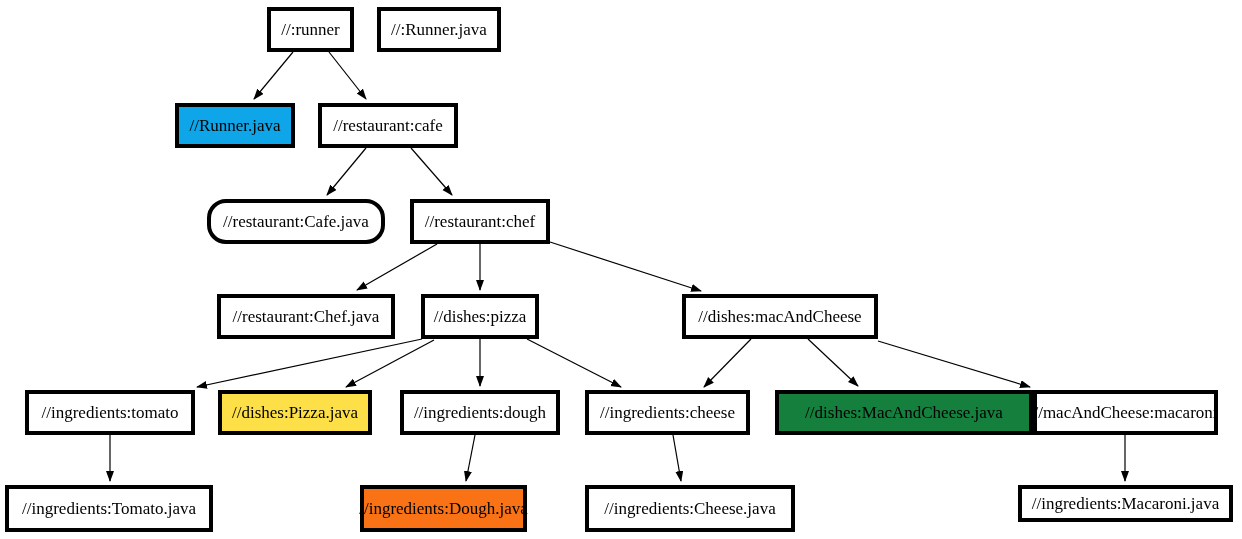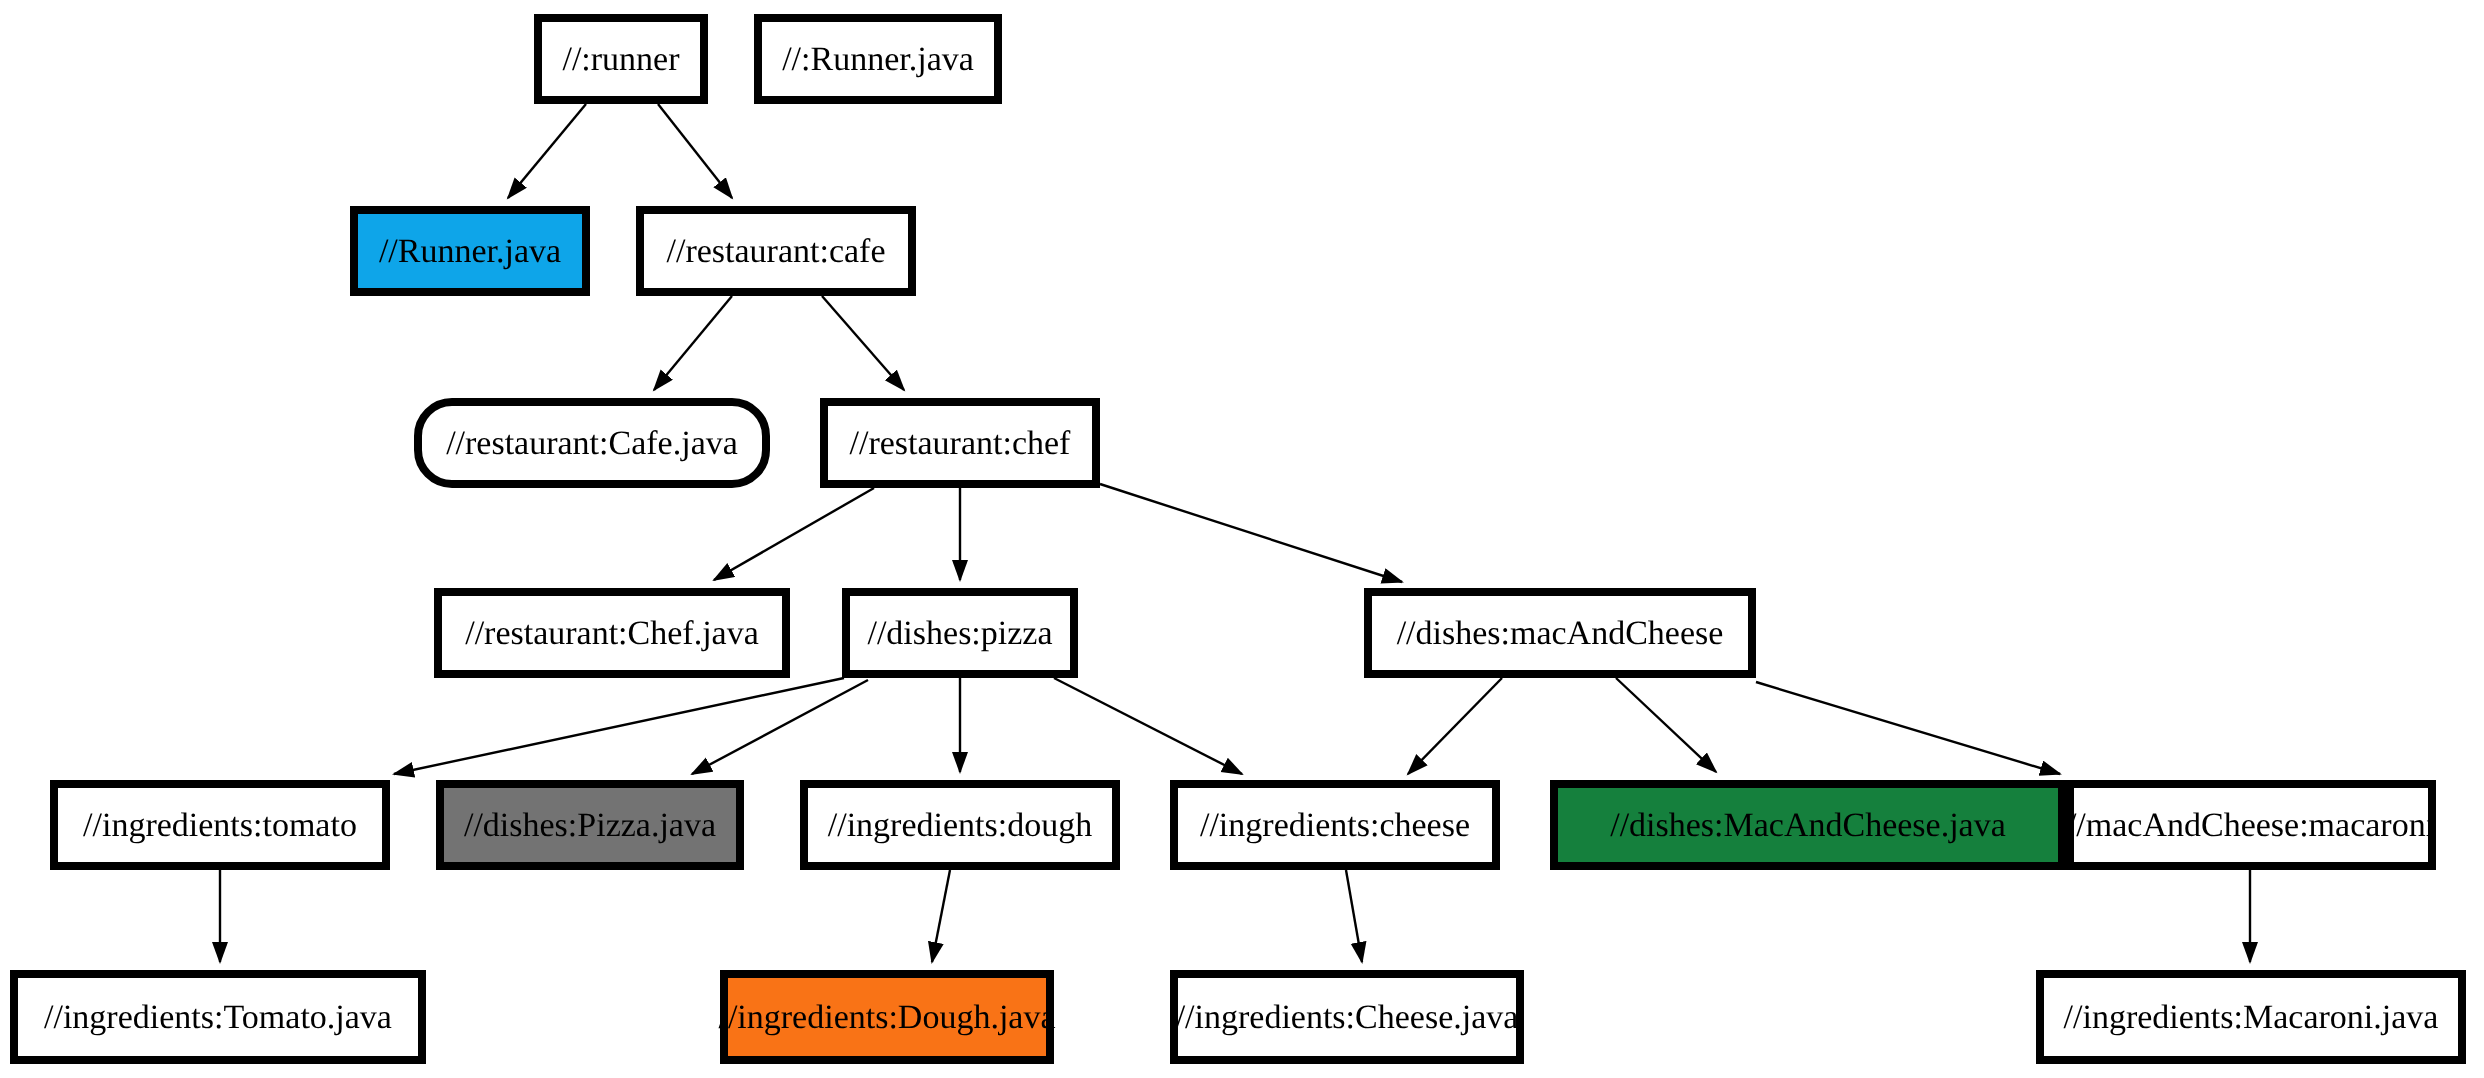--- a/index.html
+++ b/index.html
@@ -72,23 +72,23 @@
       <div class="node" style="left: 267px; top: 7px; width: 87px; height: 45px; border-color: rgb(0, 0, 0); background: rgb(255, 255, 255);">//:runner</div>
       <div class="node" style="left: 377px; top: 7px; width: 124px; height: 45px; border-color: rgb(0, 0, 0); background: rgb(255, 255, 255);">//:Runner.java</div>
       <div class="node" style="left: 175px; top: 103px; width: 120px; height: 45px; border-color: rgb(0, 0, 0); background: #0ea5e9;">//Runner.java</div>
       <div class="node" style="left: 318px; top: 103px; width: 140px; height: 45px; border-color: rgb(0, 0, 0); background: rgb(255, 255, 255);">//restaurant:cafe</div>
       <div class="node" style="left: 207px; top: 199px; width: 178px; height: 45px; border-color: rgb(0, 0, 0); background: rgb(255, 255, 255); border-radius: 19px;">//restaurant:Cafe.java</div>
       <div class="node" style="left: 410px; top: 199px; width: 140px; height: 45px; border-color: rgb(0, 0, 0); background: rgb(255, 255, 255);">//restaurant:chef</div>
       <div class="node" style="left: 217px; top: 294px; width: 178px; height: 45px; border-color: rgb(0, 0, 0); background: rgb(255, 255, 255);">//restaurant:Chef.java</div>
       <div class="node" style="left: 421px; top: 294px; width: 118px; height: 45px; border-color: rgb(0, 0, 0); background: rgb(255, 255, 255);">//dishes:pizza</div>
       <div class="node" style="left: 682px; top: 294px; width: 196px; height: 45px; border-color: rgb(0, 0, 0); background: rgb(255, 255, 255);">//dishes:macAndCheese</div>
       <div class="node" style="left: 25px; top: 390px; width: 170px; height: 45px; border-color: rgb(0, 0, 0); background: rgb(255, 255, 255);">//ingredients:tomato</div>
-      <div class="node" style="left: 218px; top: 390px; width: 154px; height: 45px; border-color: rgb(0, 0, 0); background: #737373;">//dishes:Pizza.java</div>
+      <div class="node" style="left: 218px; top: 390px; width: 154px; height: 45px; border-color: rgb(0, 0, 0); background: #fde047;">//dishes:Pizza.java</div>
       <div class="node" style="left: 400px; top: 390px; width: 160px; height: 45px; border-color: rgb(0, 0, 0); background: rgb(255, 255, 255);">//ingredients:dough</div>
       <div class="node" style="left: 585px; top: 390px; width: 165px; height: 45px; border-color: rgb(0, 0, 0); background: rgb(255, 255, 255);">//ingredients:cheese</div>
       <div class="node" style="left: 775px; top: 390px; width: 258px; height: 45px; border-color: rgb(0, 0, 0); background: #15803d;">//dishes:MacAndCheese.java</div>
       <div class="node" style="left: 1033px; top: 390px; width: 185px; height: 45px; border-color: rgb(0, 0, 0); background: rgb(255, 255, 255);">//macAndCheese:macaroni</div>
       <div class="node" style="left: 5px; top: 485px; width: 208px; height: 47px; border-color: rgb(0, 0, 0); background: rgb(255, 255, 255);">//ingredients:Tomato.java</div>
       <div class="node" style="left: 360px; top: 485px; width: 167px; height: 47px; border-color: rgb(0, 0, 0); background: #f97316;">//ingredients:Dough.java</div>
-      <div class="node" style="left: 585px; top: 485px; width: 177px; height: 47px; border-color: rgb(0, 0, 0); background: rgb(255, 255, 255);">//ingredients:Cheese.java</div>
-      <div class="node" style="left: 1018px; top: 485px; width: 215px; height: 47px; border-color: rgb(0, 0, 0); background: rgb(255, 255, 255);">//ingredients:Macaroni.java</div>
+      <div class="node" style="left: 585px; top: 485px; width: 210px; height: 47px; border-color: rgb(0, 0, 0); background: rgb(255, 255, 255);">//ingredients:Cheese.java</div>
+      <div class="node" style="left: 1018px; top: 485px; width: 215px; height: 37px; border-color: rgb(0, 0, 0); background: rgb(255, 255, 255);">//ingredients:Macaroni.java</div>
     </div>
 </div>
 
 </body></html>

